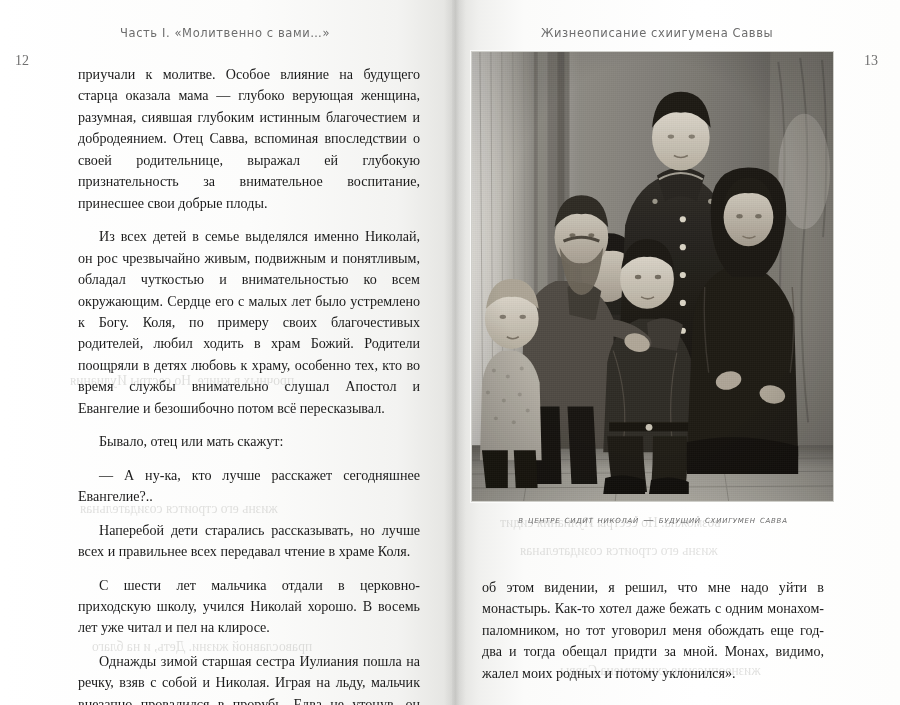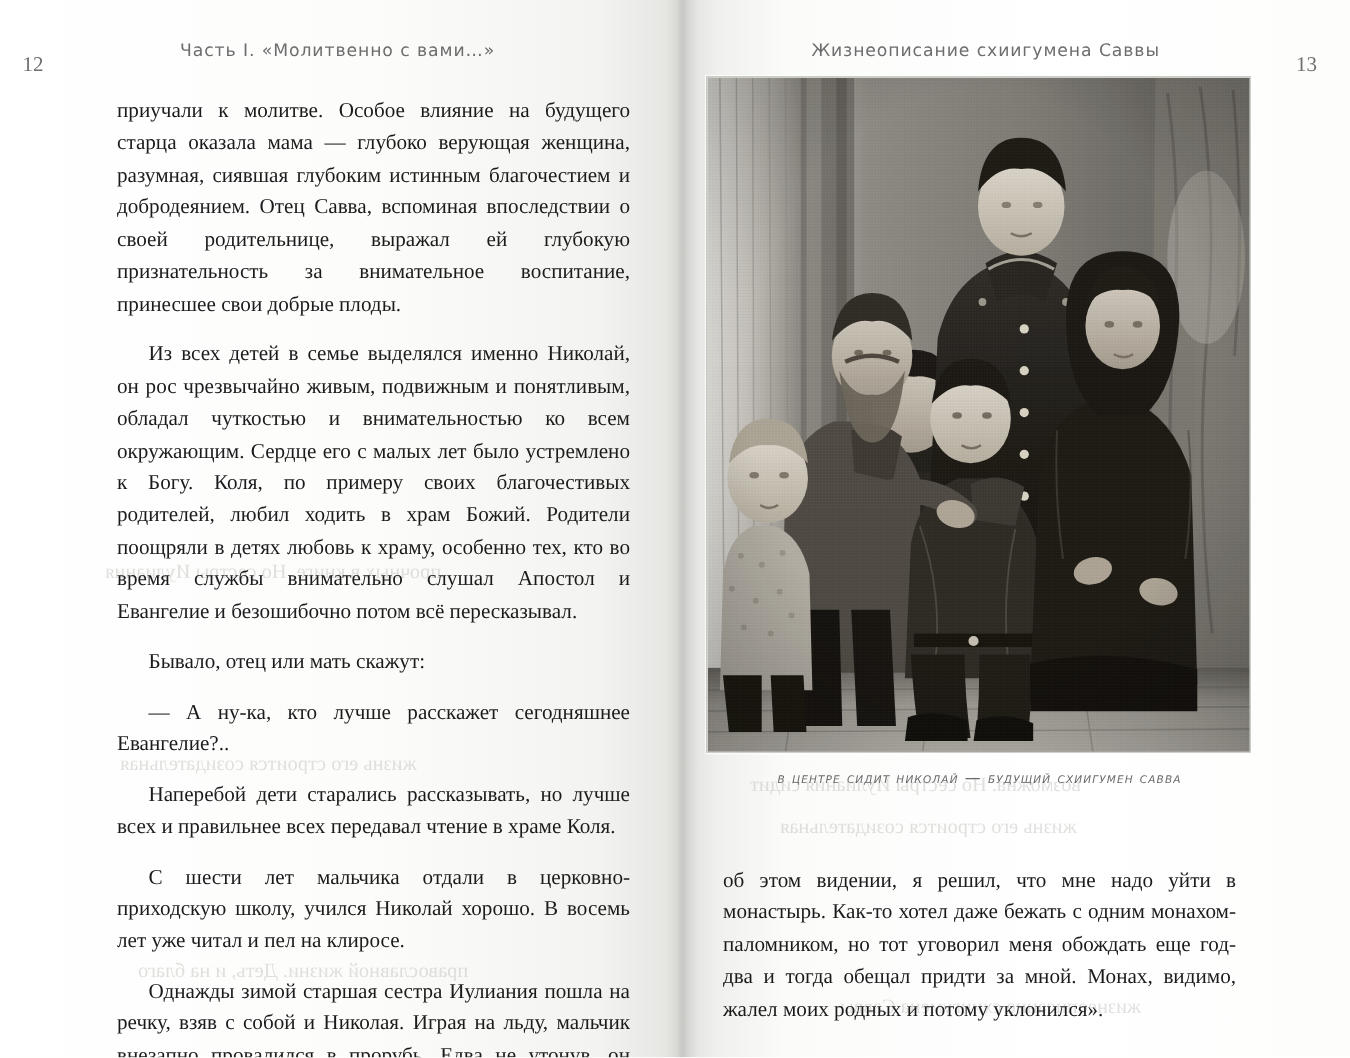--- a/index.html
+++ b/index.html
@@ -27,21 +27,21 @@
   }
   
   .runhead{
     position:absolute;top:26px;
     font-family:"DejaVu Sans","Liberation Sans",sans-serif;
     font-size:11.5px;letter-spacing:.6px;color:#6d6d6d;white-space:nowrap;
   }
   .runhead-left{left:120px;text-align:center;}
   .runhead-right{left:541px;}
   .folio{
-    position:absolute;top:36px;
+    position:absolute;top:53px;
     font-family:"Liberation Serif",serif;font-size:14px;color:#6f6f6f;
   }
   .folio-left{left:15px;}
   .folio-right{left:864px;}
   
   .col{
     position:absolute;
     font-size:14.1px;line-height:21.45px;
     color:#1b1b1b;text-align:justify;text-justify:inter-word;
     hyphens:manual;

